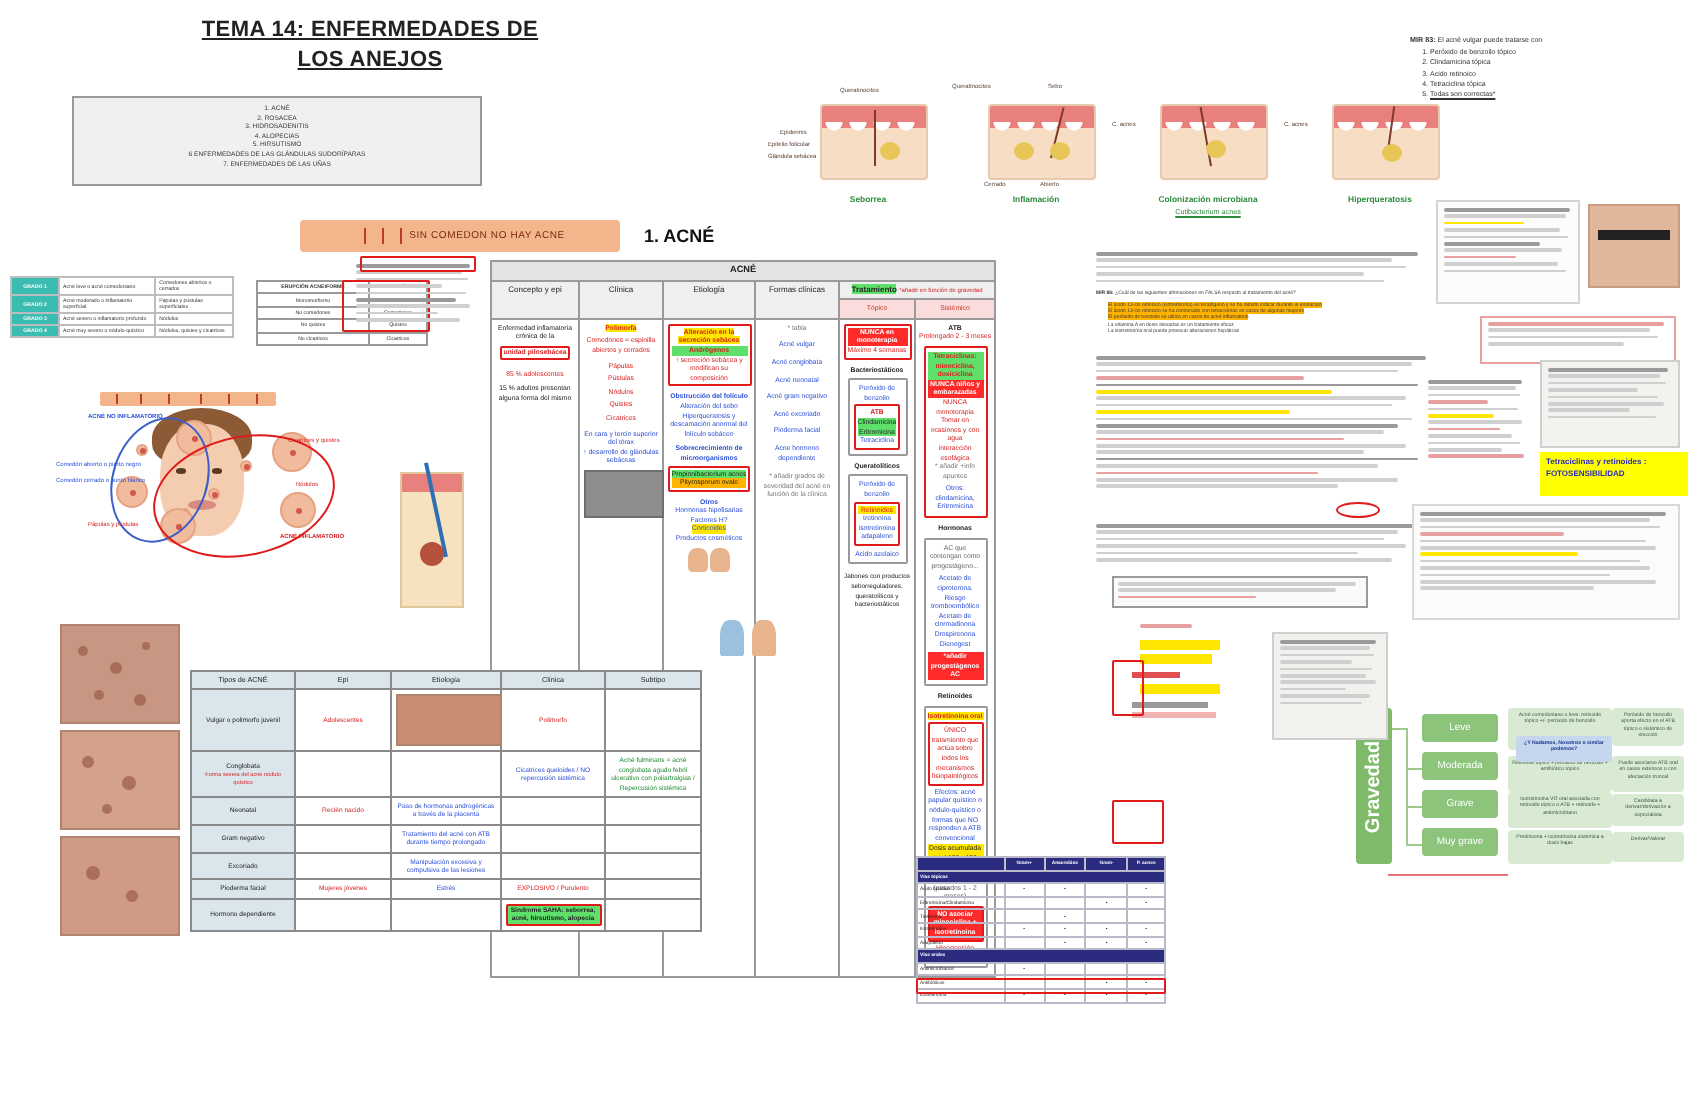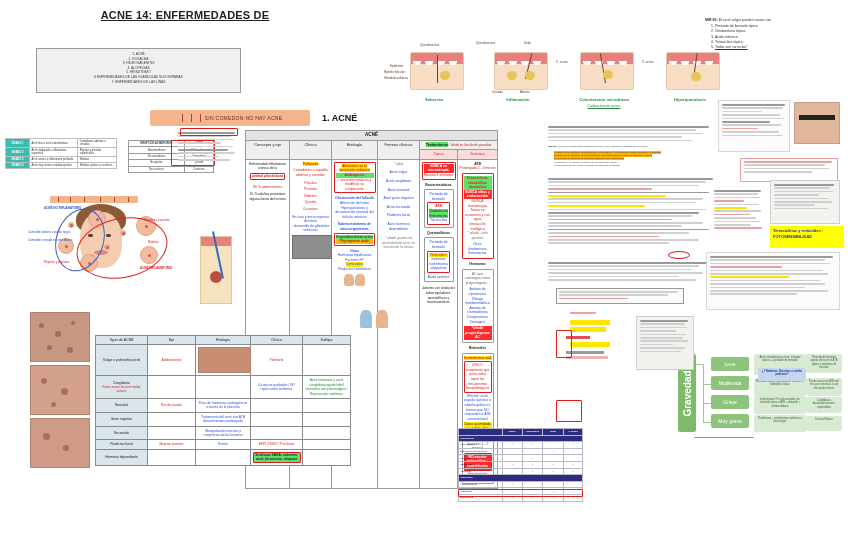--- a/index.html
+++ b/index.html
@@ -128,21 +128,22 @@
   .abtbl td.c{text-align:center;color:#2b2b80;font-weight:bold;}
   .yellowbox{position:absolute;background:#ffff00;font-size:4px;line-height:5.5px;color:#2b2bbb;
              font-weight:bold;padding:2px 3px;}
 </style>
 </head>
 <body>
 
 <div class="pg">
 
   <div class="abs title">
-    <div>ACNE 14: ENFERMEDADES DE</div>
+    <div>TEMA 14: ENFERMEDADES DE</div>
+    <div>LOS ANEJOS</div>
   </div>
 
   <div class="abs indexbox">
     <div>1. ACNÉ</div>
     <div>2. ROSACEA</div>
     <div>3. HIDROSADENITIS</div>
     <div>4. ALOPECIAS</div>
     <div>5. HIRSUTISMO</div>
     <div>6 ENFERMEDADES DE LAS GLÁNDULAS SUDORÍPARAS</div>
     <div>7. ENFERMEDADES DE LAS UÑAS</div>

